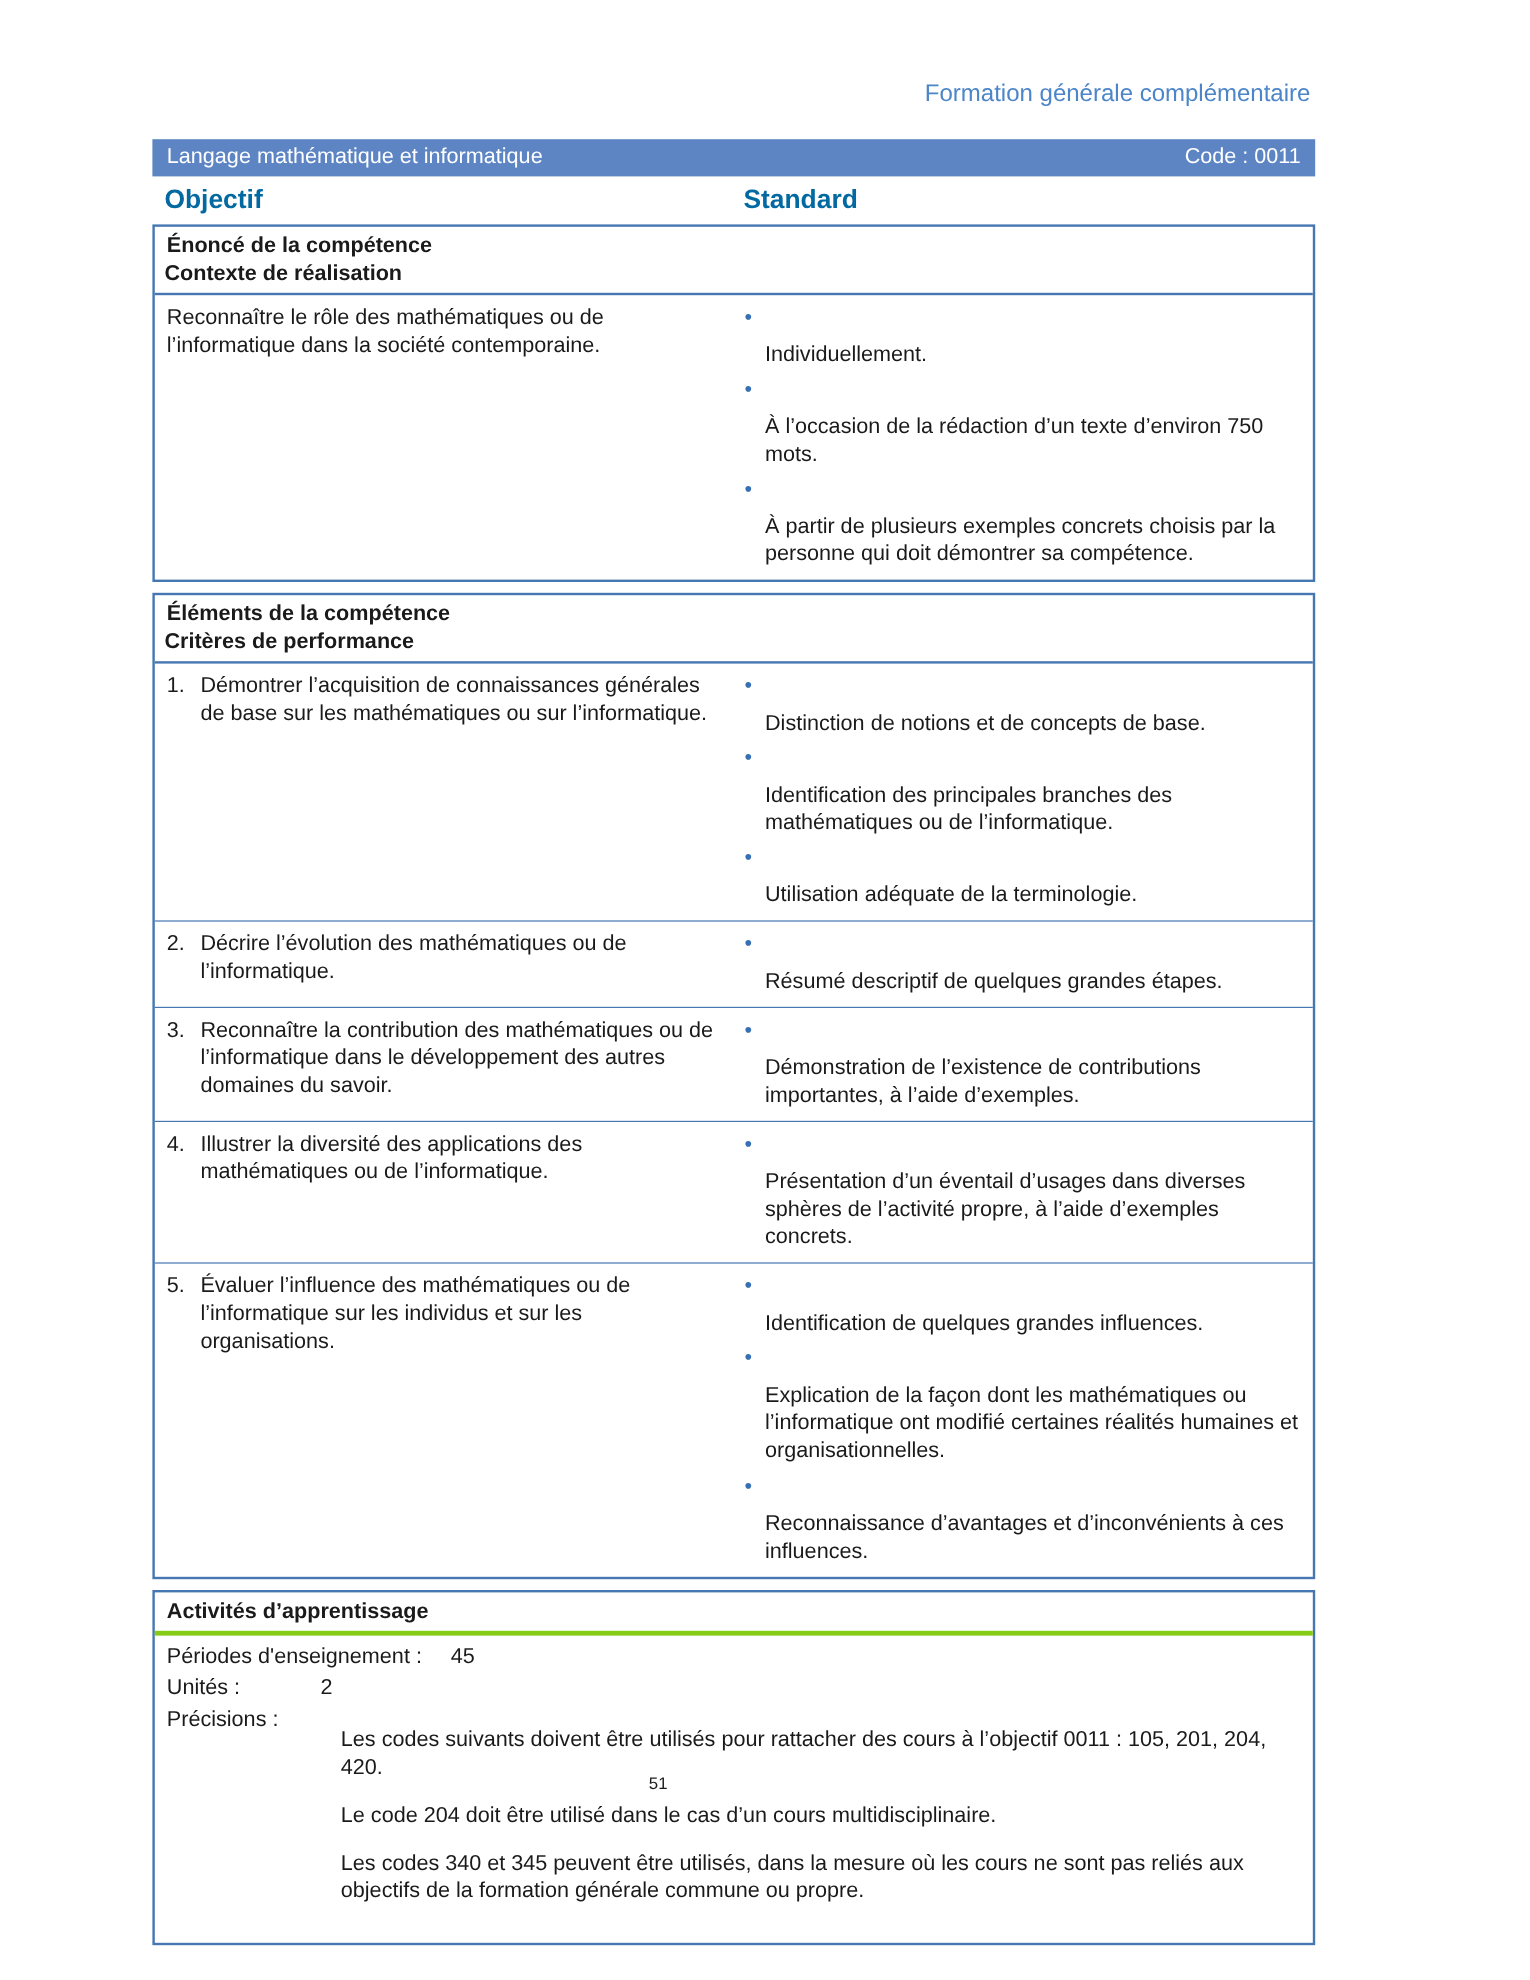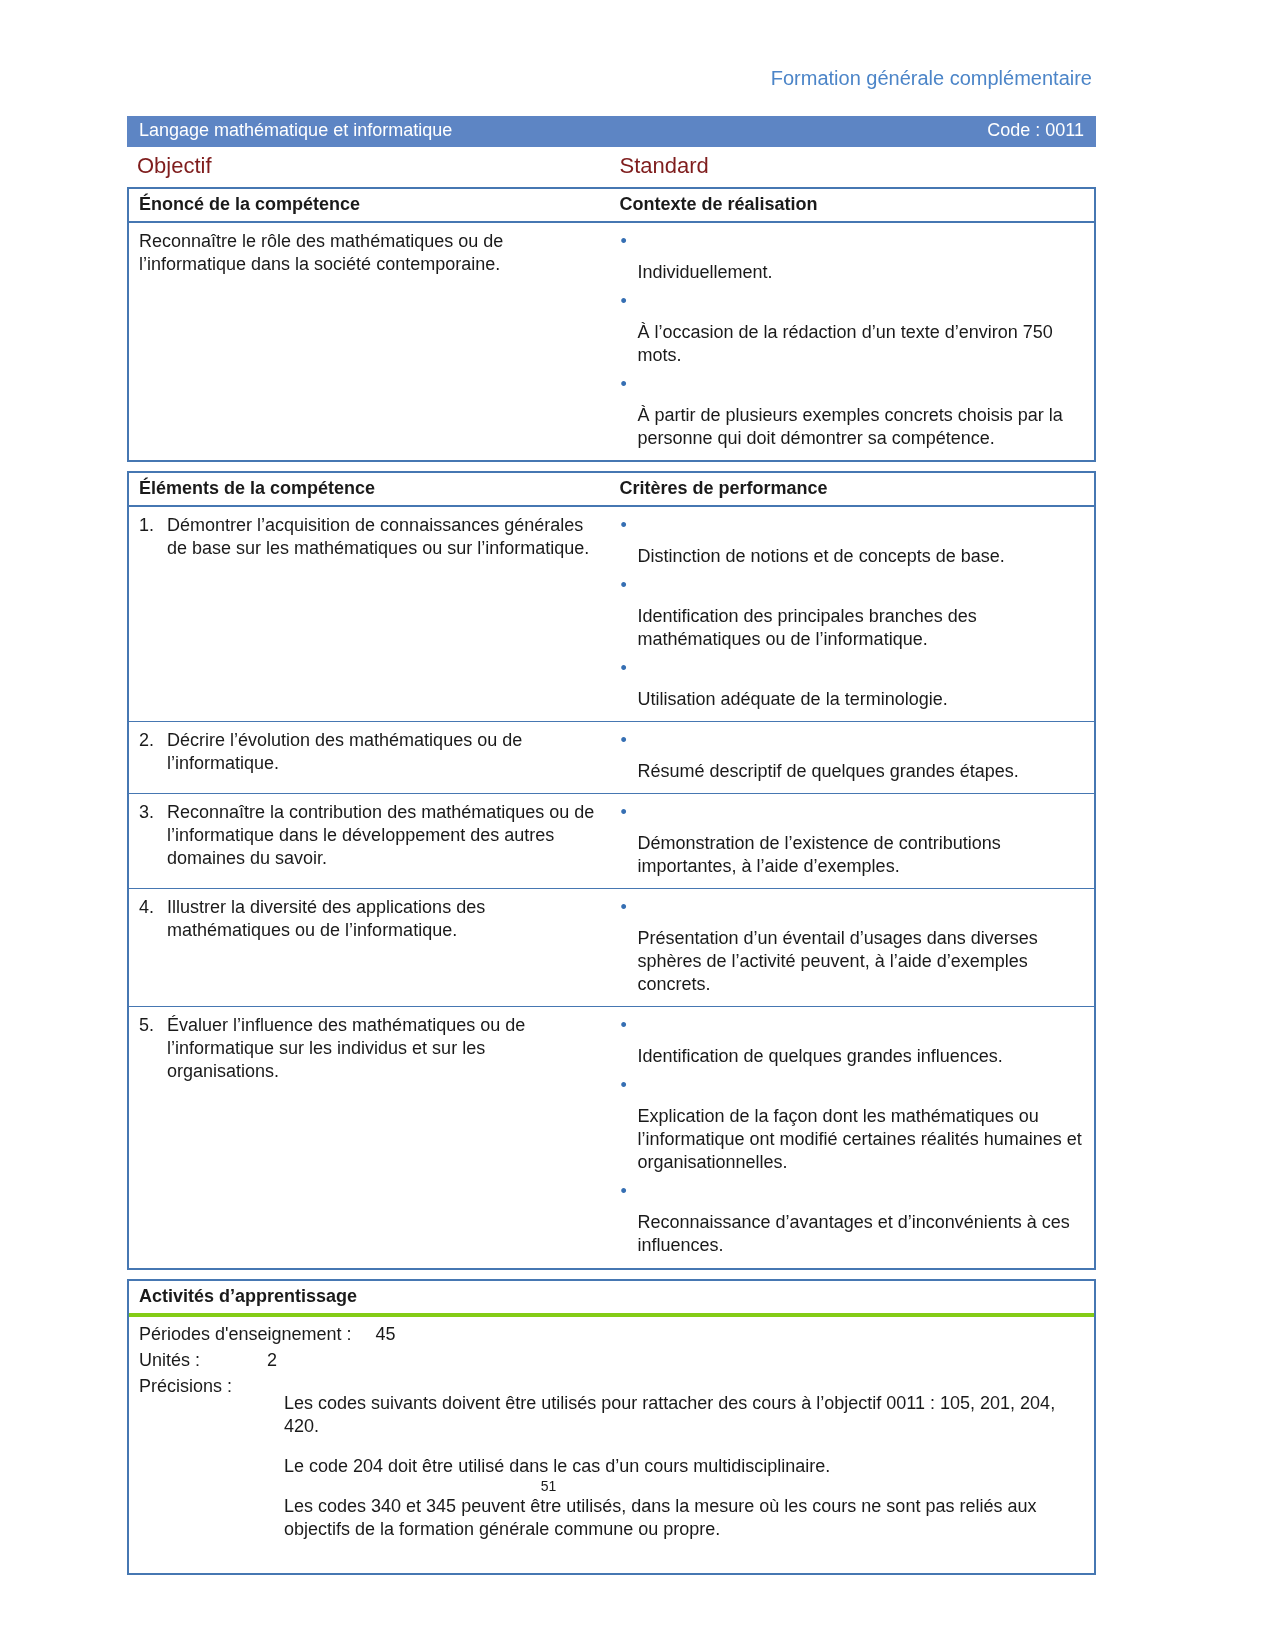--- a/index.html
+++ b/index.html
@@ -38,34 +38,35 @@
     padding: 3px 12px 5px 12px;
     font-size: 18px;
   }
   .obj-std {
     display: flex;
     margin: 5px 0 7px 0;
   }
   .obj-std .col-l { width: 50%; padding-left: 10px; }
   .obj-std .col-r { width: 50%; padding-left: 8px; }
   .blue-heading {
-    color: #7f1d1d;
-    font-weight: normal;
+    color: #0369a1;
+    font-weight: bold;
     font-size: 22px;
   }
   .box {
     border: 2px solid #4677b2;
     margin-bottom: 9px;
     background: #ffffff;
   }
   .box-header {
     display: flex;
     border-bottom: 2px solid #4677b2;
     font-weight: bold;
     padding: 4px 0 5px 0;
+    flex-direction: column;
   }
   .box-header .col-l { width: 50%; padding-left: 10px; }
   .box-header .col-r { width: 50%; padding-left: 8px; }
   .trow {
     display: flex;
     padding: 7px 0 10px 0;
   }
   .trow + .trow { border-top: 1px solid #4677b2; }
   .cell-l { width: 50%; padding-left: 10px; padding-right: 16px; }
   .cell-r { width: 50%; padding-right: 12px; }
@@ -217,21 +218,21 @@
         <div class="cell-l">
           <div class="num-item">
             <span class="num">4.</span>
             <span>Illustrer la diversité des applications des mathématiques ou de l’informatique.</span>
           </div>
         </div>
         <div class="cell-r">
           <ul class="bullets">
             <li>
               <span class="dot">•</span>
-              <span class="btext">Présentation d’un éventail d’usages dans diverses sphères de l’activité peuvent, à l’aide d’exemples concrets.</span>
+              <span class="btext">Présentation d’un éventail d’usages dans diverses sphères de l’activité propre, à l’aide d’exemples concrets.</span>
             </li>
           </ul>
         </div>
       </div>
 
       <div class="trow">
         <div class="cell-l">
           <div class="num-item">
             <span class="num">5.</span>
             <span>Évaluer l’influence des mathématiques ou de l’informatique sur les individus et sur les organisations.</span>

